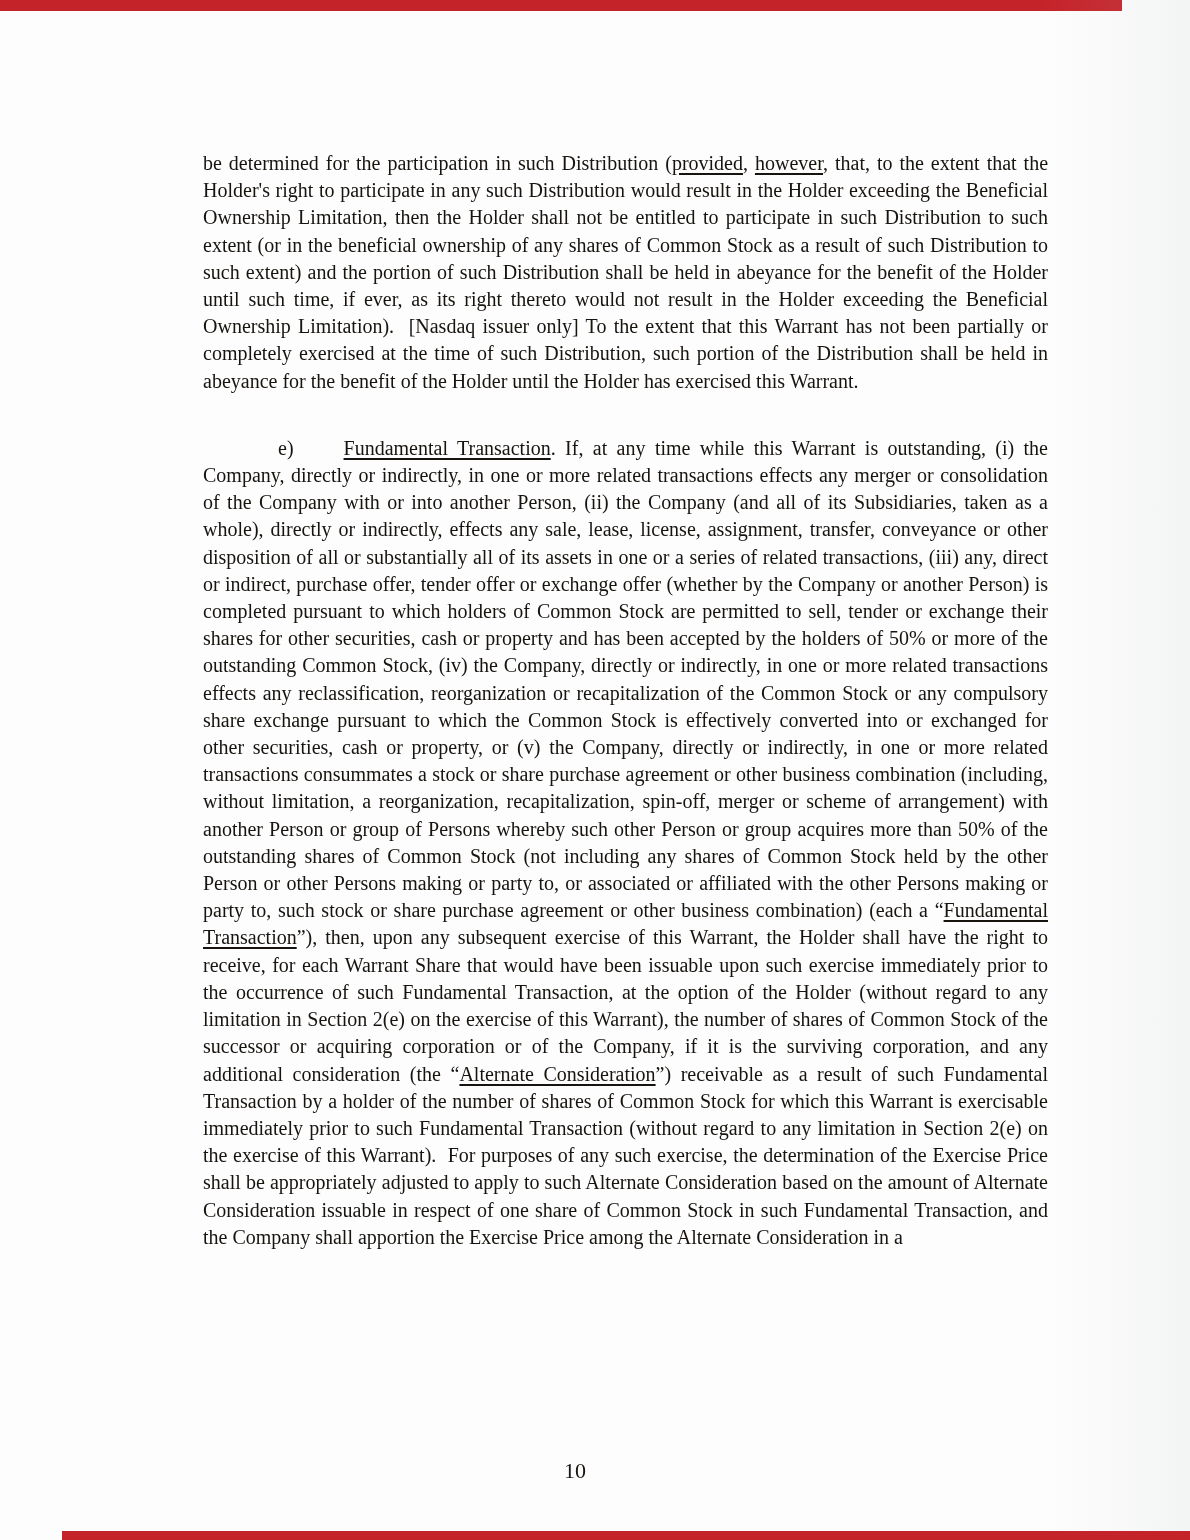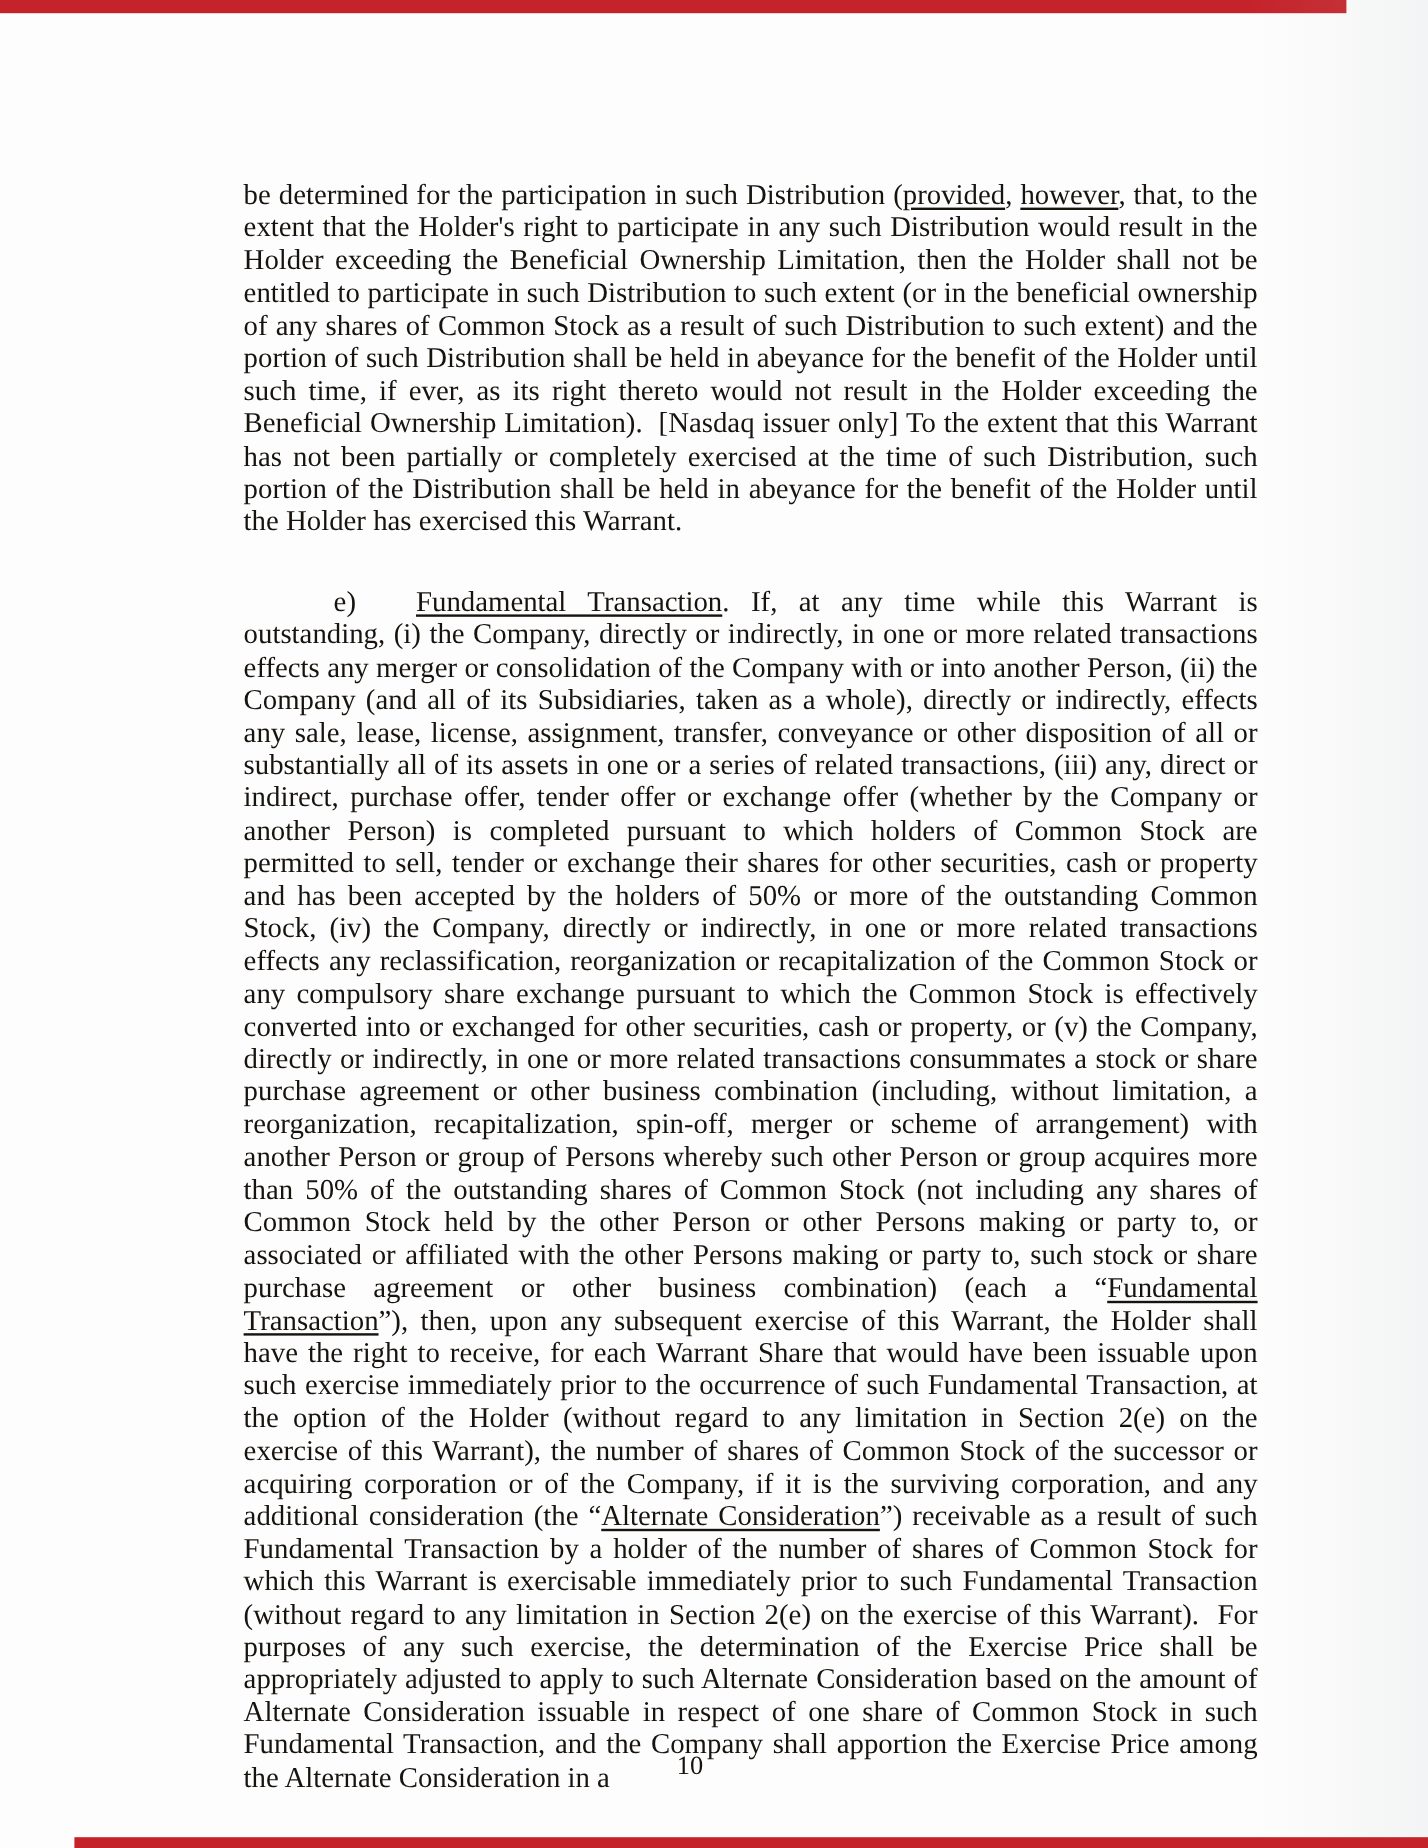--- a/index.html
+++ b/index.html
@@ -42,21 +42,21 @@
     left: 62px;
     width: 1128px;
     height: 9px;
   }
   .content {
     position: absolute;
     left: 203px;
     top: 150px;
     width: 845px;
     color: #17130f;
-    font-size: 24px;
+    font-size: 20px;
     line-height: 27.2px;
     text-align: justify;
   }
   .para {
     margin: 0;
   }
   .para + .para {
     margin-top: 40px;
   }
   .enum {

